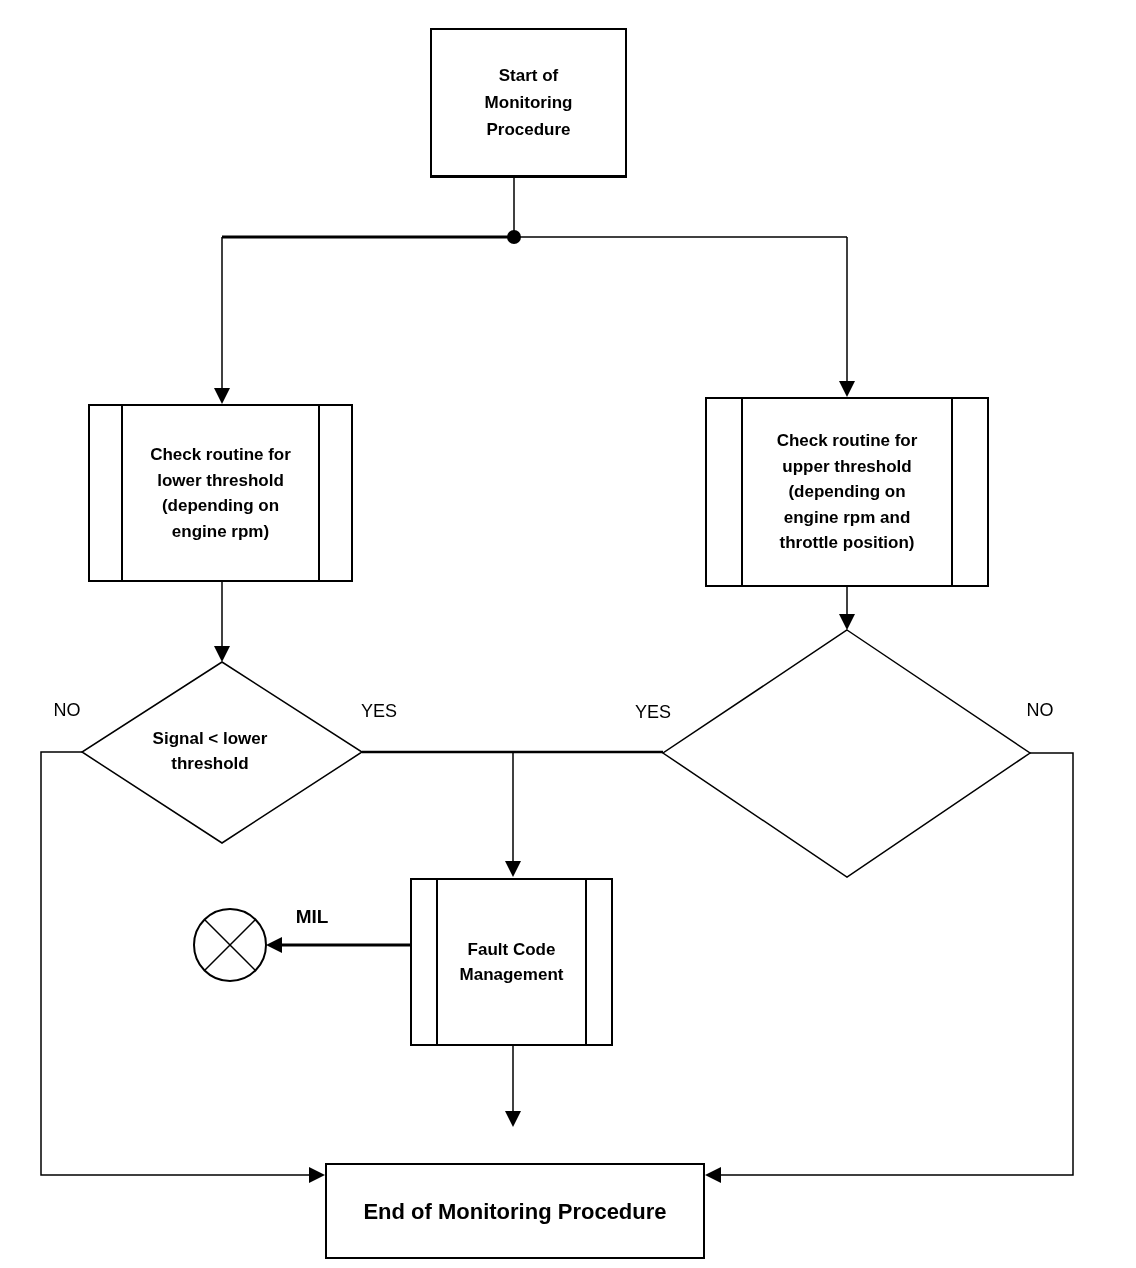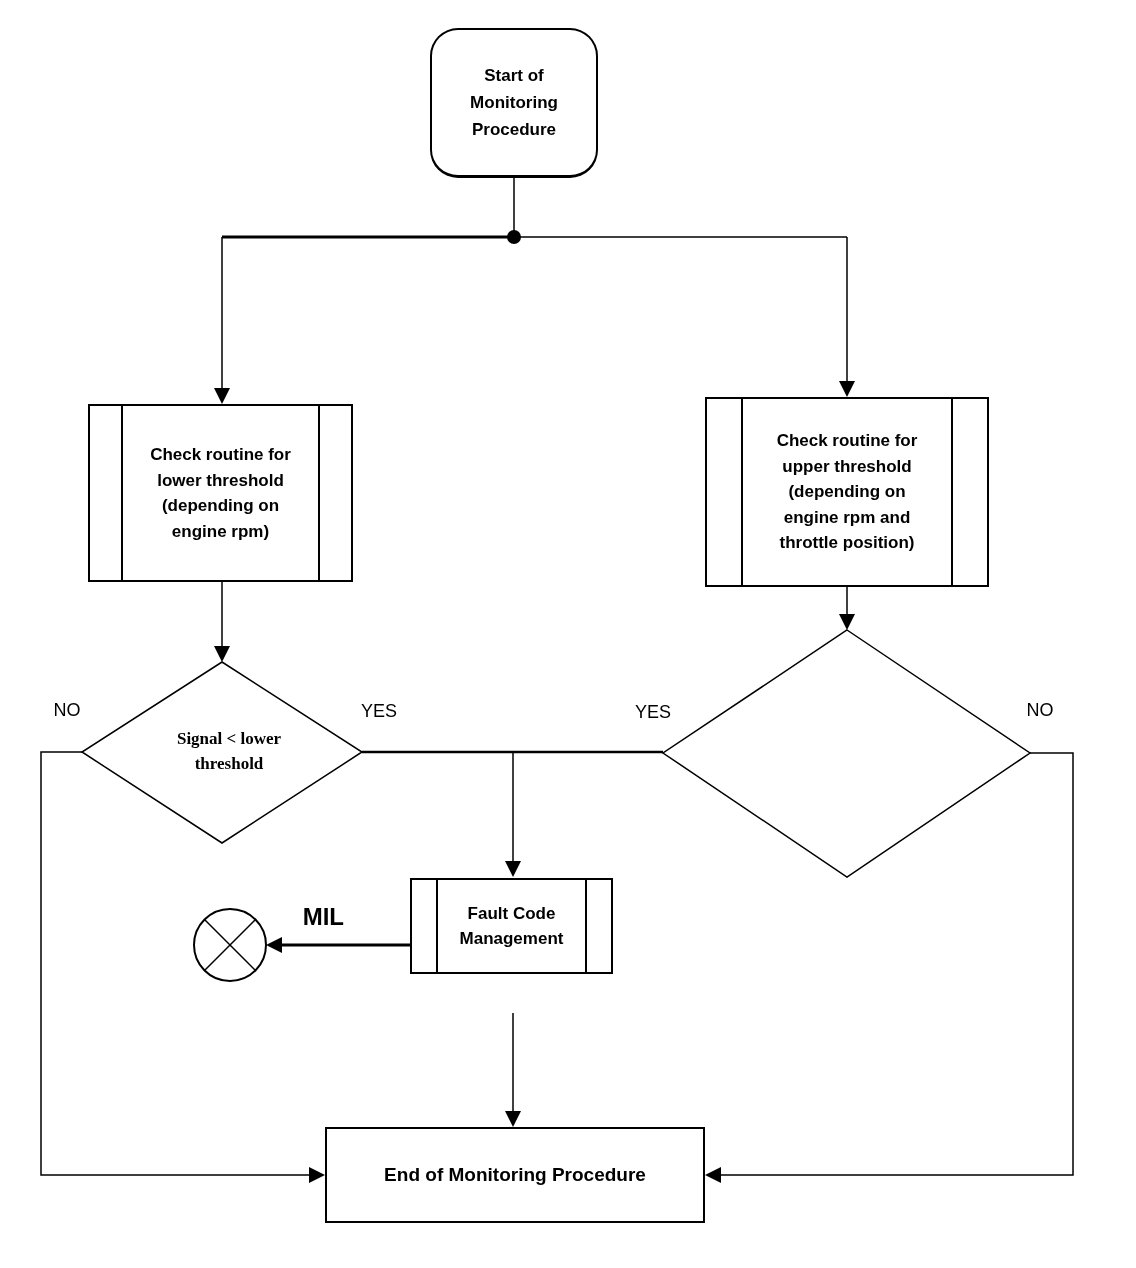--- a/index.html
+++ b/index.html
@@ -11,27 +11,27 @@
     position:absolute; display:flex; align-items:center; justify-content:center;
     text-align:center; border:2px solid #000; background:#fff;
     font-weight:bold; font-size:17px; line-height:1.5; white-space:pre-wrap;
   }
   .start { border-bottom-width:3px; line-height:1.6; }
   .subproc::before, .subproc::after {
     content:""; position:absolute; top:0; bottom:0; width:2px; background:#000;
   }
   .subproc::before { left:12%; }
   .subproc::after  { right:12%; }
-  .endnode { font-size:19px; }
+  .endnode { font-size:22px;margin-top:36px; }
   .dlabel {
     position:absolute; display:flex; align-items:center; justify-content:center;
     text-align:center; font-weight:bold; font-size:17px; line-height:1.45; white-space:pre-wrap;
   }
   .elabel { position:absolute; font-size:18px; line-height:22px; text-align:center; }
-  .mil { font-size:24px; font-weight:bold;text-align:right; }
+  .mil { font-size:19px; font-weight:bold; }
 </style>
 </head>
 <body>
 
 <div class="canvas">
 
   <svg class="layer" width="1136" height="1268" viewBox="0 0 1136 1268">
 
     <polygon points="222,662 362,752 222,843 82,752" fill="#fff" stroke="#000" stroke-width="1.5"></polygon>
     <polygon points="847,630 1030,753 847,877 663,753" fill="#fff" stroke="#000" stroke-width="1.5"></polygon>
@@ -63,40 +63,40 @@
     <path d="M513 1013 V1112" stroke="#000" stroke-width="1.5" fill="none"></path>
     <polygon points="505,1111 521,1111 513,1127" fill="#000"></polygon>
 
     <path d="M82 752 H41 V1175 H310" stroke="#000" stroke-width="1.5" fill="none"></path>
     <polygon points="309,1167 309,1183 325,1175" fill="#000"></polygon>
 
     <path d="M1030 753 H1073 V1175 H720" stroke="#000" stroke-width="1.5" fill="none"></path>
     <polygon points="721,1167 721,1183 705,1175" fill="#000"></polygon>
   </svg>
 
-  <div class="node start" style="left:430px; top:28px; width:168px; height:150px;border-radius:28px;">Start of
+  <div class="node start" style="left:430px; top:28px; width:197px; height:150px;">Start of
 Monitoring
 Procedure</div>
 
   <div class="node subproc" style="left:88px; top:404px; width:265px; height:178px;">Check routine for
 lower threshold
 (depending on
 engine rpm)</div>
 
   <div class="node subproc" style="left:705px; top:397px; width:284px; height:190px;">Check routine for
 upper threshold
 (depending on
 engine rpm and
 throttle position)</div>
 
-  <div class="dlabel" style="left:129px; top:722px; width:200px; height:60px;font-family:Liberation Serif, serif;">Signal &lt; lower
+  <div class="dlabel" style="left:110px; top:722px; width:200px; height:60px;">Signal &lt; lower
 threshold</div>
 
 
-  <div class="node subproc" style="left:410px; top:878px; width:203px; height:96px;">Fault Code
+  <div class="node subproc" style="left:410px; top:878px; width:203px; height:168px;">Fault Code
 Management</div>
 
   <div class="node endnode" style="left:325px; top:1127px; width:380px; height:96px;">End of Monitoring Procedure</div>
 
   <div class="elabel" style="left:37px;  top:699px; width:60px;">NO</div>
 
   <div class="elabel" style="left:349px; top:700px; width:60px;">YES</div>
 
   <div class="elabel" style="left:623px; top:701px; width:60px;">YES</div>
 

